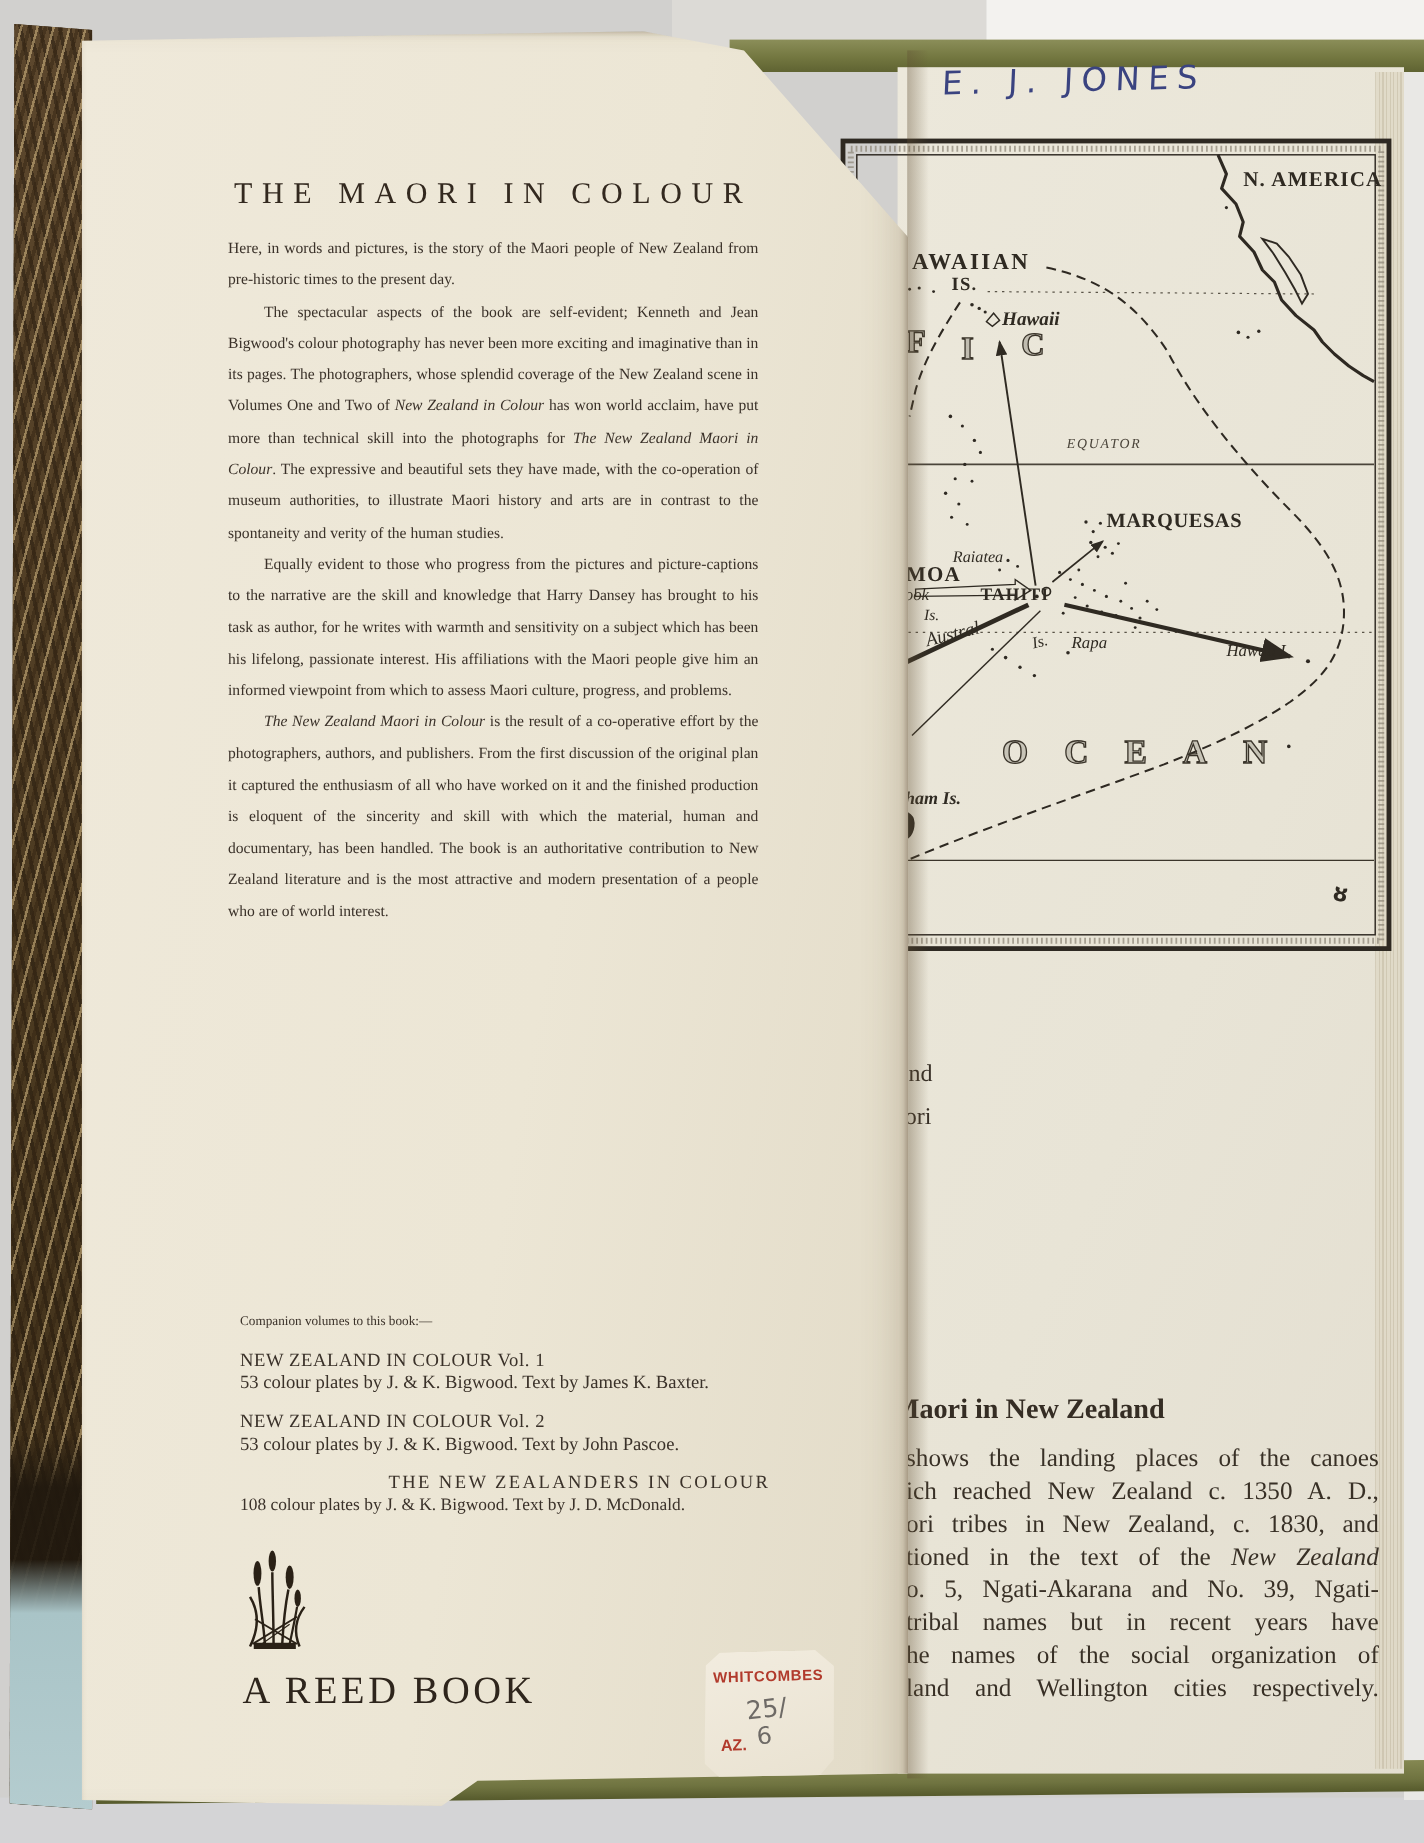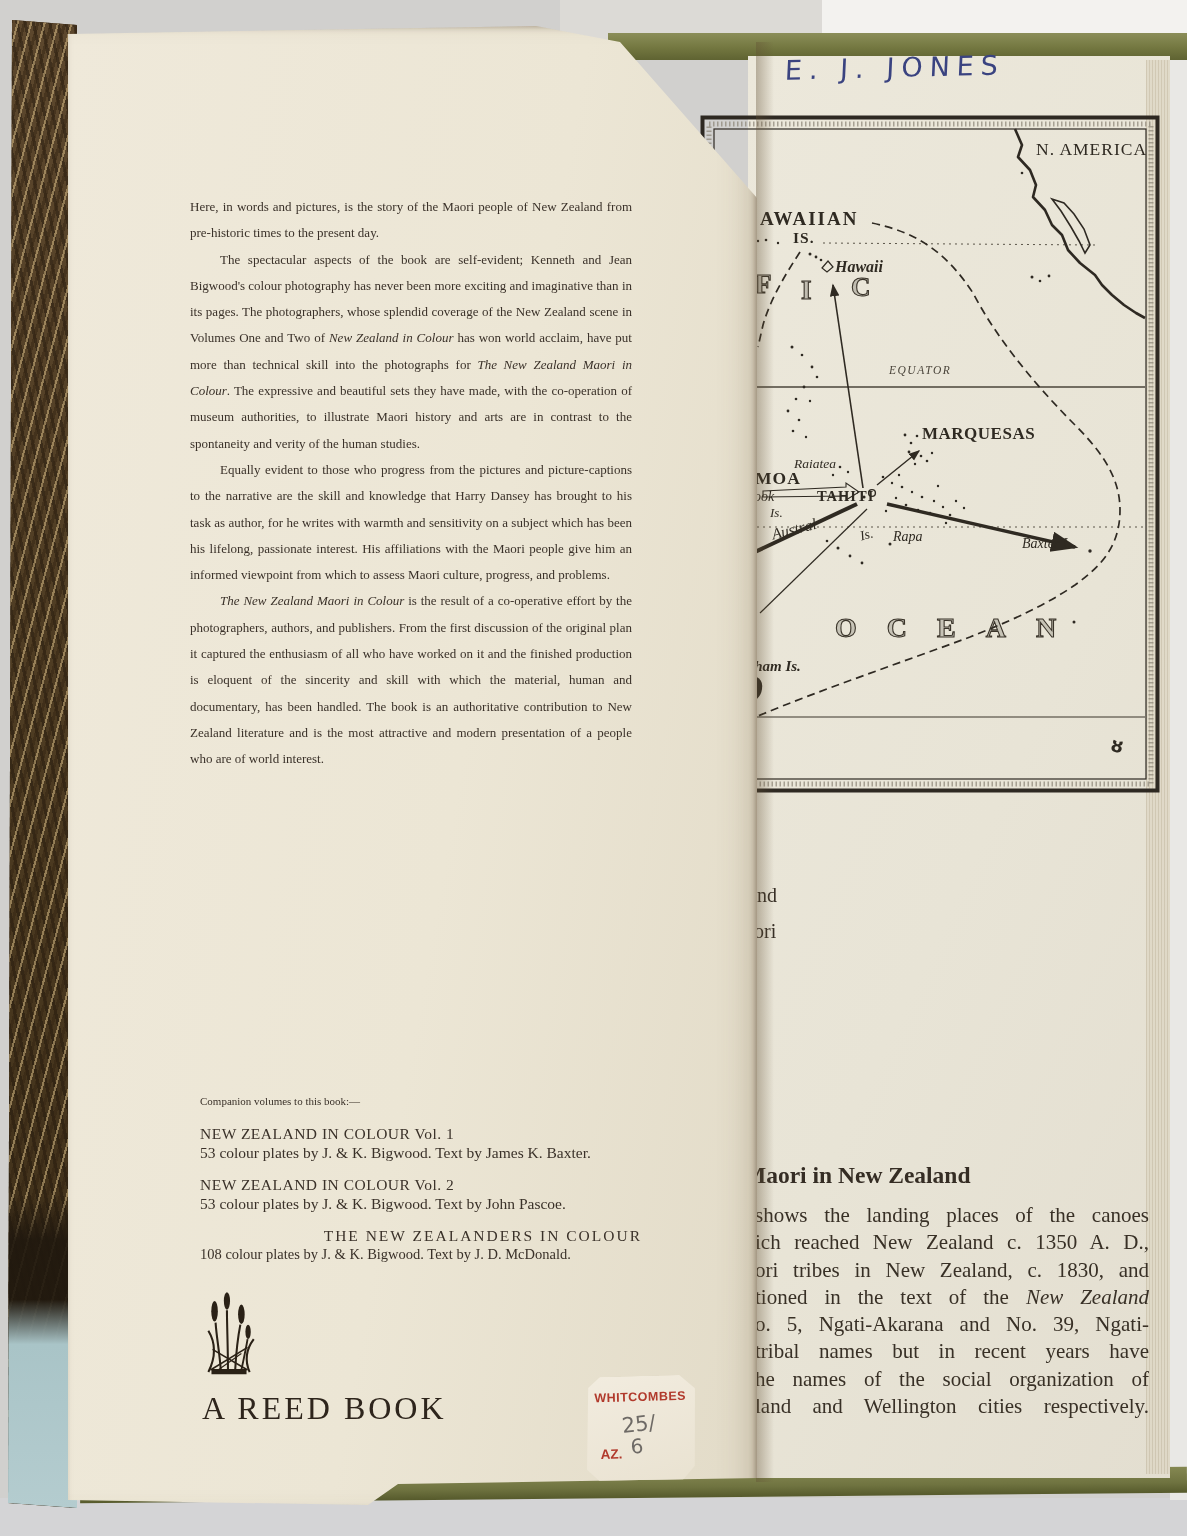--- a/index.html
+++ b/index.html
@@ -30,21 +30,21 @@
   .inscription{position:absolute;left:785px;top:52px;z-index:2;
     font-family:"DejaVu Sans",sans-serif;font-size:27px;letter-spacing:7px;color:#3a4380;
     transform:rotate(-1.4deg) skewX(-4deg);white-space:nowrap;}
 
   
   .map{position:absolute;left:700px;top:115px;width:460px;height:678px;z-index:2;color:#2f2a22;}
   .map svg{position:absolute;left:0;top:0;}
   .ml{position:absolute;white-space:nowrap;color:#2f2a22;line-height:1;}
   .outline-cap{font-size:27px;font-weight:bold;color:rgba(47,42,34,.22);
     -webkit-text-stroke:1.1px #3a342a;}
-  .ml-namerica{left:336px;top:26px;font-size:17.5px;font-weight:normal;letter-spacing:1px;}
+  .ml-namerica{left:336px;top:26px;font-size:17.5px;font-weight:bold;letter-spacing:1px;}
   .ml-hawaiian{left:60px;top:94px;font-size:19px;font-weight:bold;letter-spacing:2px;}
   .ml-hawaiianis{left:93px;top:115px;font-size:15.5px;font-weight:bold;letter-spacing:1px;}
   .ml-hawaii{left:135px;top:144px;font-size:16px;font-style:italic;font-weight:bold;}
   .ml-f{left:55px;top:156px;} .ml-ic{left:101px;top:162px;} .ml-c{left:151px;top:159px;}
   .ml-equator{left:189px;top:250px;font-size:11.5px;font-style:italic;letter-spacing:1.5px;color:#4a443a;}
   .ml-marquesas{left:222px;top:310px;font-size:17px;font-weight:bold;letter-spacing:.5px;}
   .ml-raiatea{left:94px;top:342px;font-size:13.5px;font-style:italic;}
   .ml-samoa{left:55px;top:355px;font-size:17.5px;font-weight:bold;letter-spacing:1px;}
   .ml-cook{left:54px;top:375px;font-size:14px;font-style:italic;}
   .ml-cookis{left:70px;top:391px;font-size:13px;font-style:italic;}
@@ -247,21 +247,21 @@
     <span class="ml ml-equator">EQUATOR</span>
     <span class="ml ml-marquesas">MARQUESAS</span>
     <span class="ml ml-raiatea">Raiatea</span>
     <span class="ml ml-samoa">MOA</span>
     <span class="ml ml-cook">ook</span>
     <span class="ml ml-cookis">Is.</span>
     <span class="ml ml-tahiti">TAHITI</span>
     <span class="ml ml-austral">Austral</span>
     <span class="ml ml-australis">Is.</span>
     <span class="ml ml-rapa">Rapa</span>
-    <span class="ml ml-easter">Baxter I.</span>
+    <span class="ml ml-easter">Hawaii I.</span>
     <span class="ml ml-chatham">tham Is.</span>
     <span class="ml ml-ocean">OCEAN</span>
     <span class="ml ml-cartouche">ȣ</span>
   </div>
 
   <div class="fragment frag-nd">nd</div>
   <div class="fragment frag-ori">ori</div>
 
   <div class="caption-heading">Maori in New Zealand</div>
   <div class="caption">
@@ -273,20 +273,21 @@
     <div class="cap-line"><span>tribal names but in recent years have</span><span class="it"></span></div>
     <div class="cap-line"><span>he names of the social organization of</span><span class="it"></span></div>
     <div class="cap-line"><span>land and Wellington cities respectively.</span><span class="it"></span></div>
   </div>
 
   <div class="flap-shadow"></div>
 
   <div class="photo-strip"></div>
 
   <div class="flap">
+    <div class="flap-title">THE MAORI IN COLOUR</div>
     <div class="flap-body">
       <p><span>Here, in words and pictures, is the story of the Maori people of New Zealand from pre-historic times to the present day.</span></p>
       <p><span>The spectacular aspects of the book are self-evident; Kenneth and Jean Bigwood's colour photography has never been more exciting and imaginative than in its pages.  The photographers, whose splendid coverage of the New Zealand scene in Volumes One and Two of </span><span class="it">New Zealand in Colour</span><span> has won world acclaim, have put more than technical skill into the photographs for </span><span class="it">The New Zealand Maori in Colour</span><span>.  The expressive and beautiful sets they have made, with the co-operation of museum authorities, to illustrate Maori history and arts are in contrast to the spontaneity and verity of the human studies.</span></p>
       <p><span>Equally evident to those who progress from the pictures and picture-captions to the narrative are the skill and knowledge that Harry Dansey has brought to his task as author, for he writes with warmth and sensitivity on a subject which has been his lifelong, passionate interest.  His affiliations with the Maori people give him an informed viewpoint from which to assess Maori culture, progress, and problems.</span></p>
       <p><span class="it">The New Zealand Maori in Colour</span><span> is the result of a co-operative effort by the photographers, authors, and publishers.  From the first discussion of the original plan it captured the enthusiasm of all who have worked on it and the finished production is eloquent of the sincerity and skill with which the material, human and documentary, has been handled.  The book is an authoritative contribution to New Zealand literature and is the most attractive and modern presentation of a people who are of world interest.</span></p>
     </div>
     <div class="companions">
       <div class="companions-heading">Companion volumes to this book:—</div>
       <div class="companion">
         <div class="c-title">NEW ZEALAND IN COLOUR Vol. 1</div>

